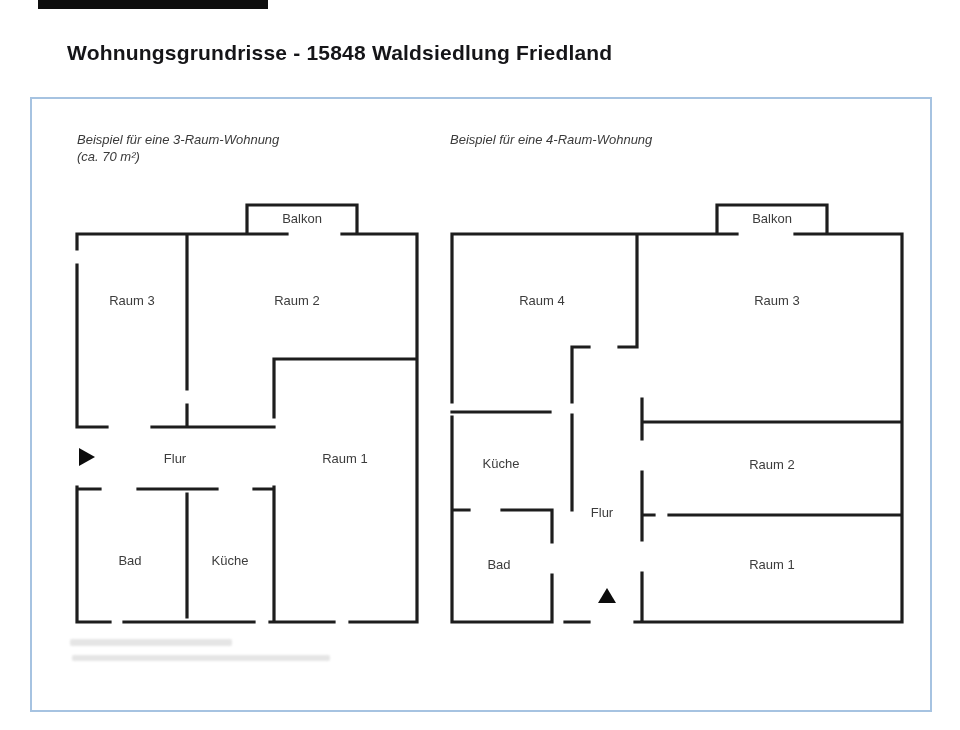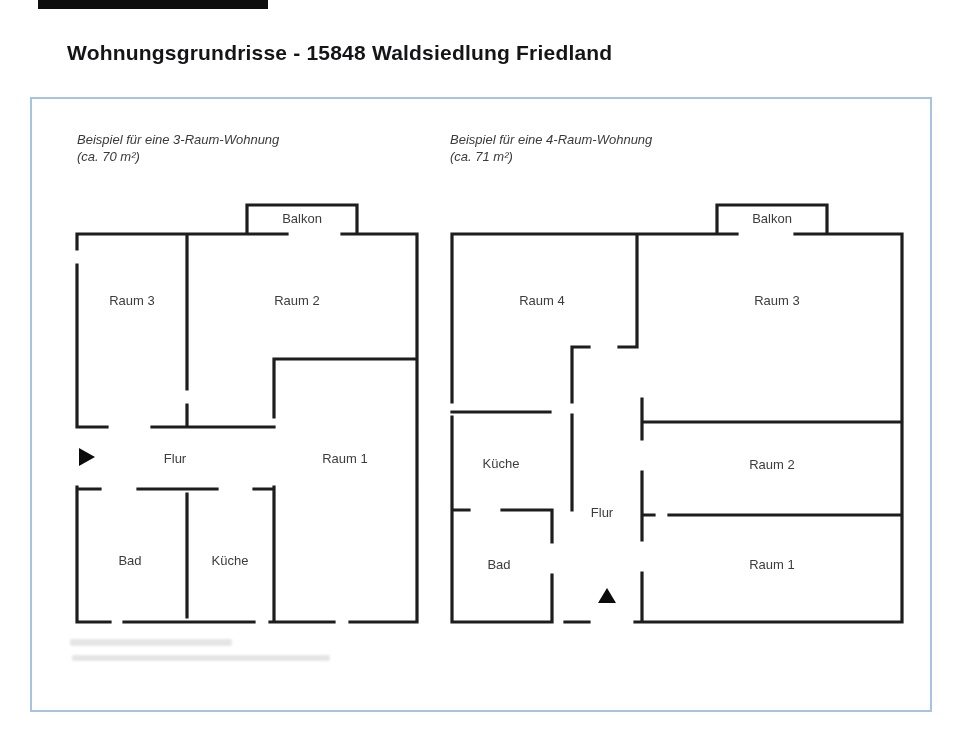--- a/index.html
+++ b/index.html
@@ -17,21 +17,21 @@
     text-align:right;
   }
   .frame{
     position:absolute;left:30px;top:97px;width:898px;height:611px;
     border:2px solid #a6c3e1;background:#ffffff;
   }
   .caption{
     position:absolute;font-size:13px;color:#3a3a3a;line-height:17px;font-style:italic;
   }
   .caption-left{left:45px;top:32px;}
-  .caption-right{left:418px;top:32px;}
+  .caption-right{left:418px;top:32px;text-align:right;}
   .plan{position:absolute;top:98px;}
   .plan-left{left:40px;}
   .plan-right{left:415px;}
   .walls{fill:none;stroke:#1d1d1d;stroke-width:3.2;stroke-linecap:square;}
   .arrow{fill:#0c0c0c;stroke:none;}
   svg text{
     font-family:"Liberation Sans",sans-serif;font-size:13px;fill:#3c3c3c;
     text-anchor:middle;
   }
   .smudge{position:absolute;background:#c6c6c6;opacity:0.45;filter:blur(1px);border-radius:2px;}
@@ -49,21 +49,20 @@
 
   <div class="frame">
 
     <div class="caption caption-left">
       <div>Beispiel für eine 3-Raum-Wohnung</div>
       <div>(ca. 70 m²)</div>
     </div>
 
     <div class="caption caption-right">
       <div>Beispiel für eine 4-Raum-Wohnung</div>
-      <div>(ca. 71 m²)</div>
     </div>
 
     <svg class="plan plan-left" width="350" height="430" viewBox="0 0 350 430">
       <path class="walls" d="
         M175,37 L175,8 L285,8 L285,37
         M5,37 H215 M270,37 H345
         M5,37 V52 M5,68 V228 M5,290 V425
         M5,425 H38 M52,425 H182 M198,425 H262 M278,425 H345
         M345,37 V425
         M115,37 V192 M115,208 V230

